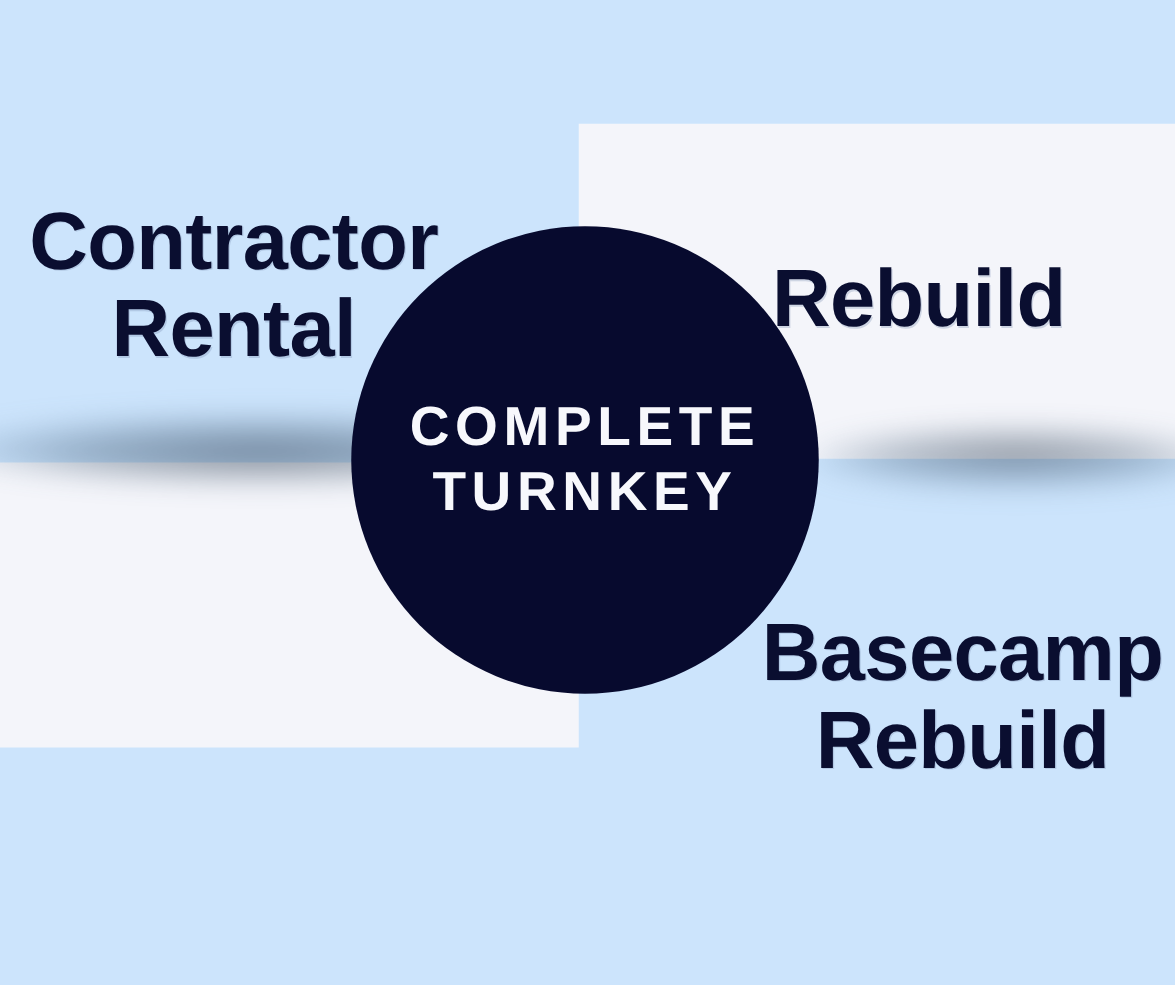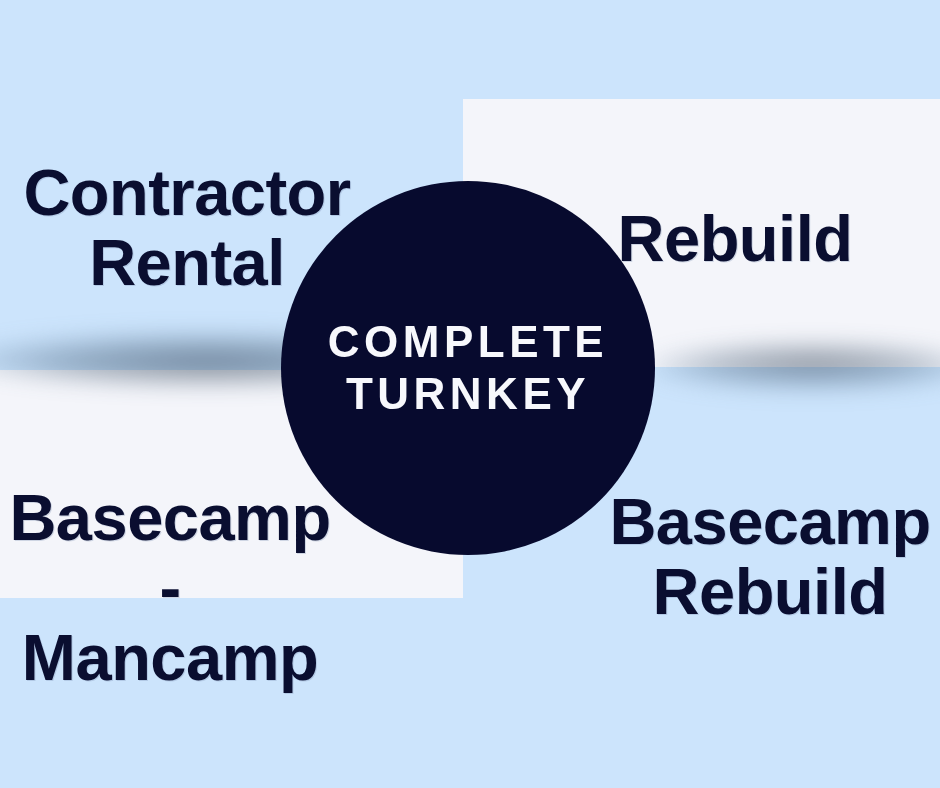--- a/index.html
+++ b/index.html
@@ -148,24 +148,20 @@
 
   <div class="quad-label" id="label-contractor-support">
     <div>Contractor</div>
     <div>Rental</div>
   </div>
 
   <div class="quad-label" id="label-rebuild">
     <div>Rebuild</div>
   </div>
 
-  <div class="quad-label" id="label-basecamp-mancamp">
-    <div>Basecamp -</div>
-    <div>Mancamp</div>
-  </div>
 
   <div class="quad-label" id="label-equipment-rental">
     <div>Basecamp</div>
     <div>Rebuild</div>
   </div>
 
   <div id="center-circle">
     <div class="cc-line">COMPLETE</div>
     <div class="cc-line">TURNKEY</div>
   </div>

